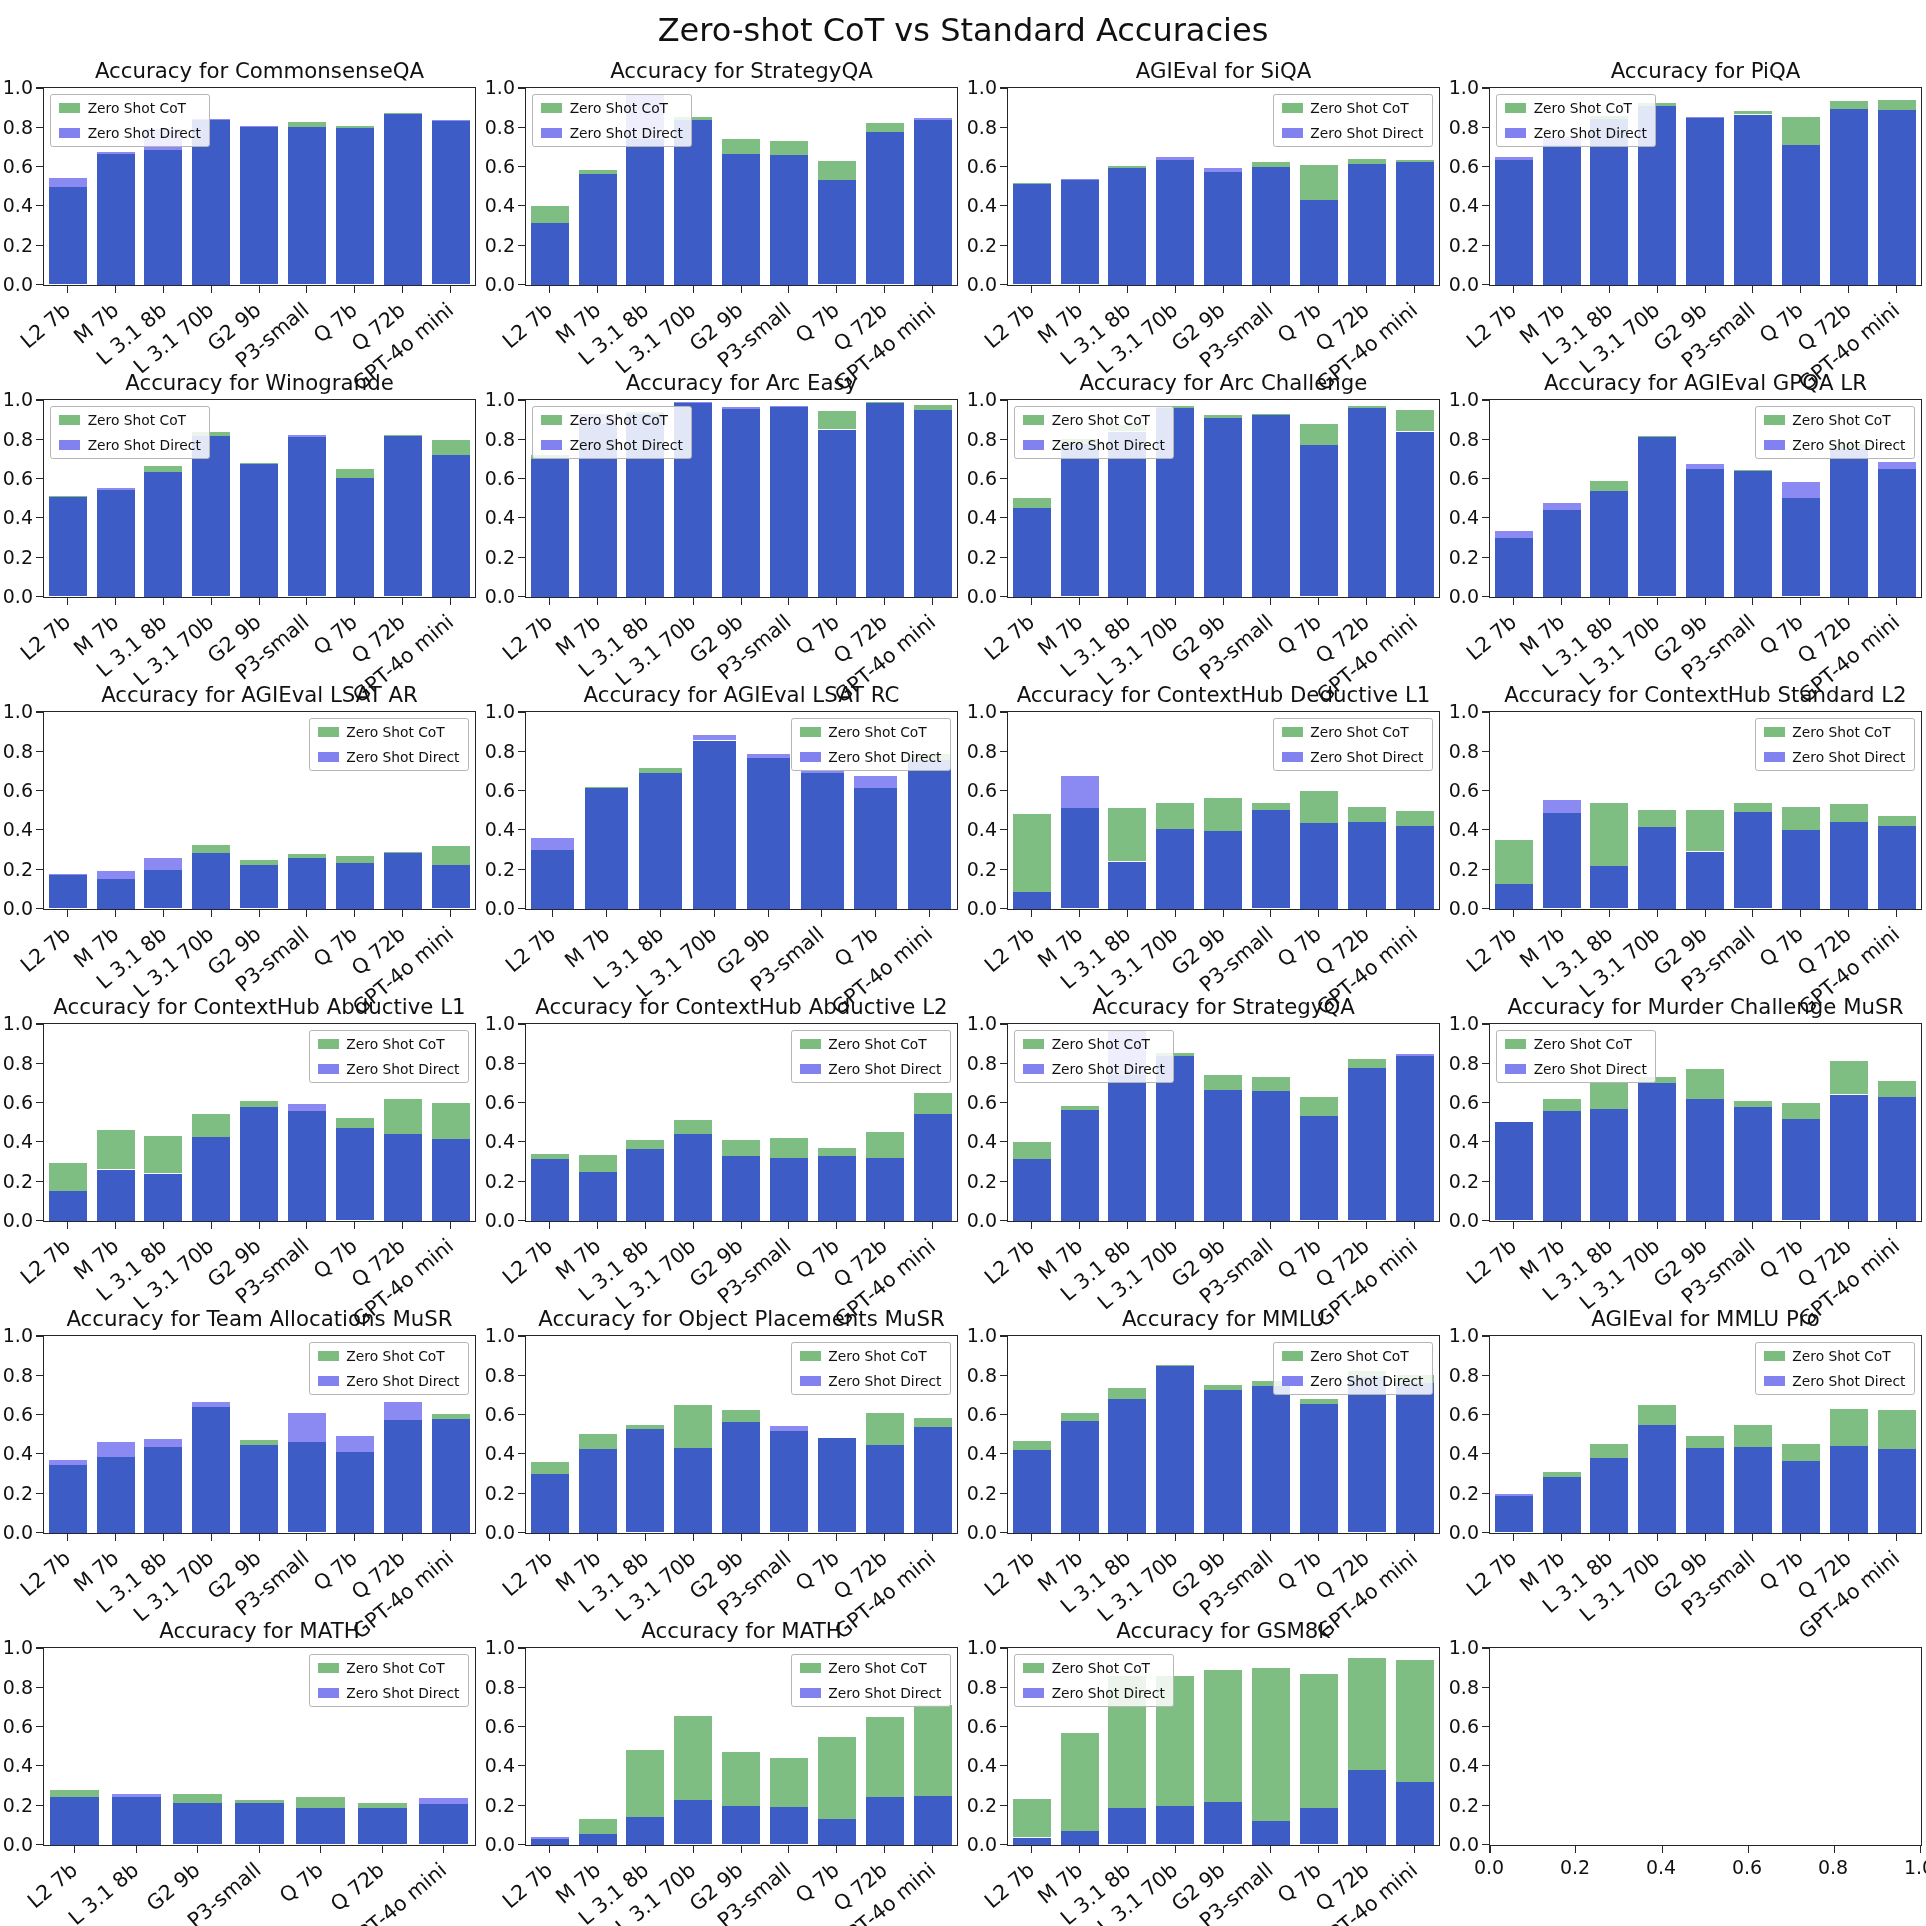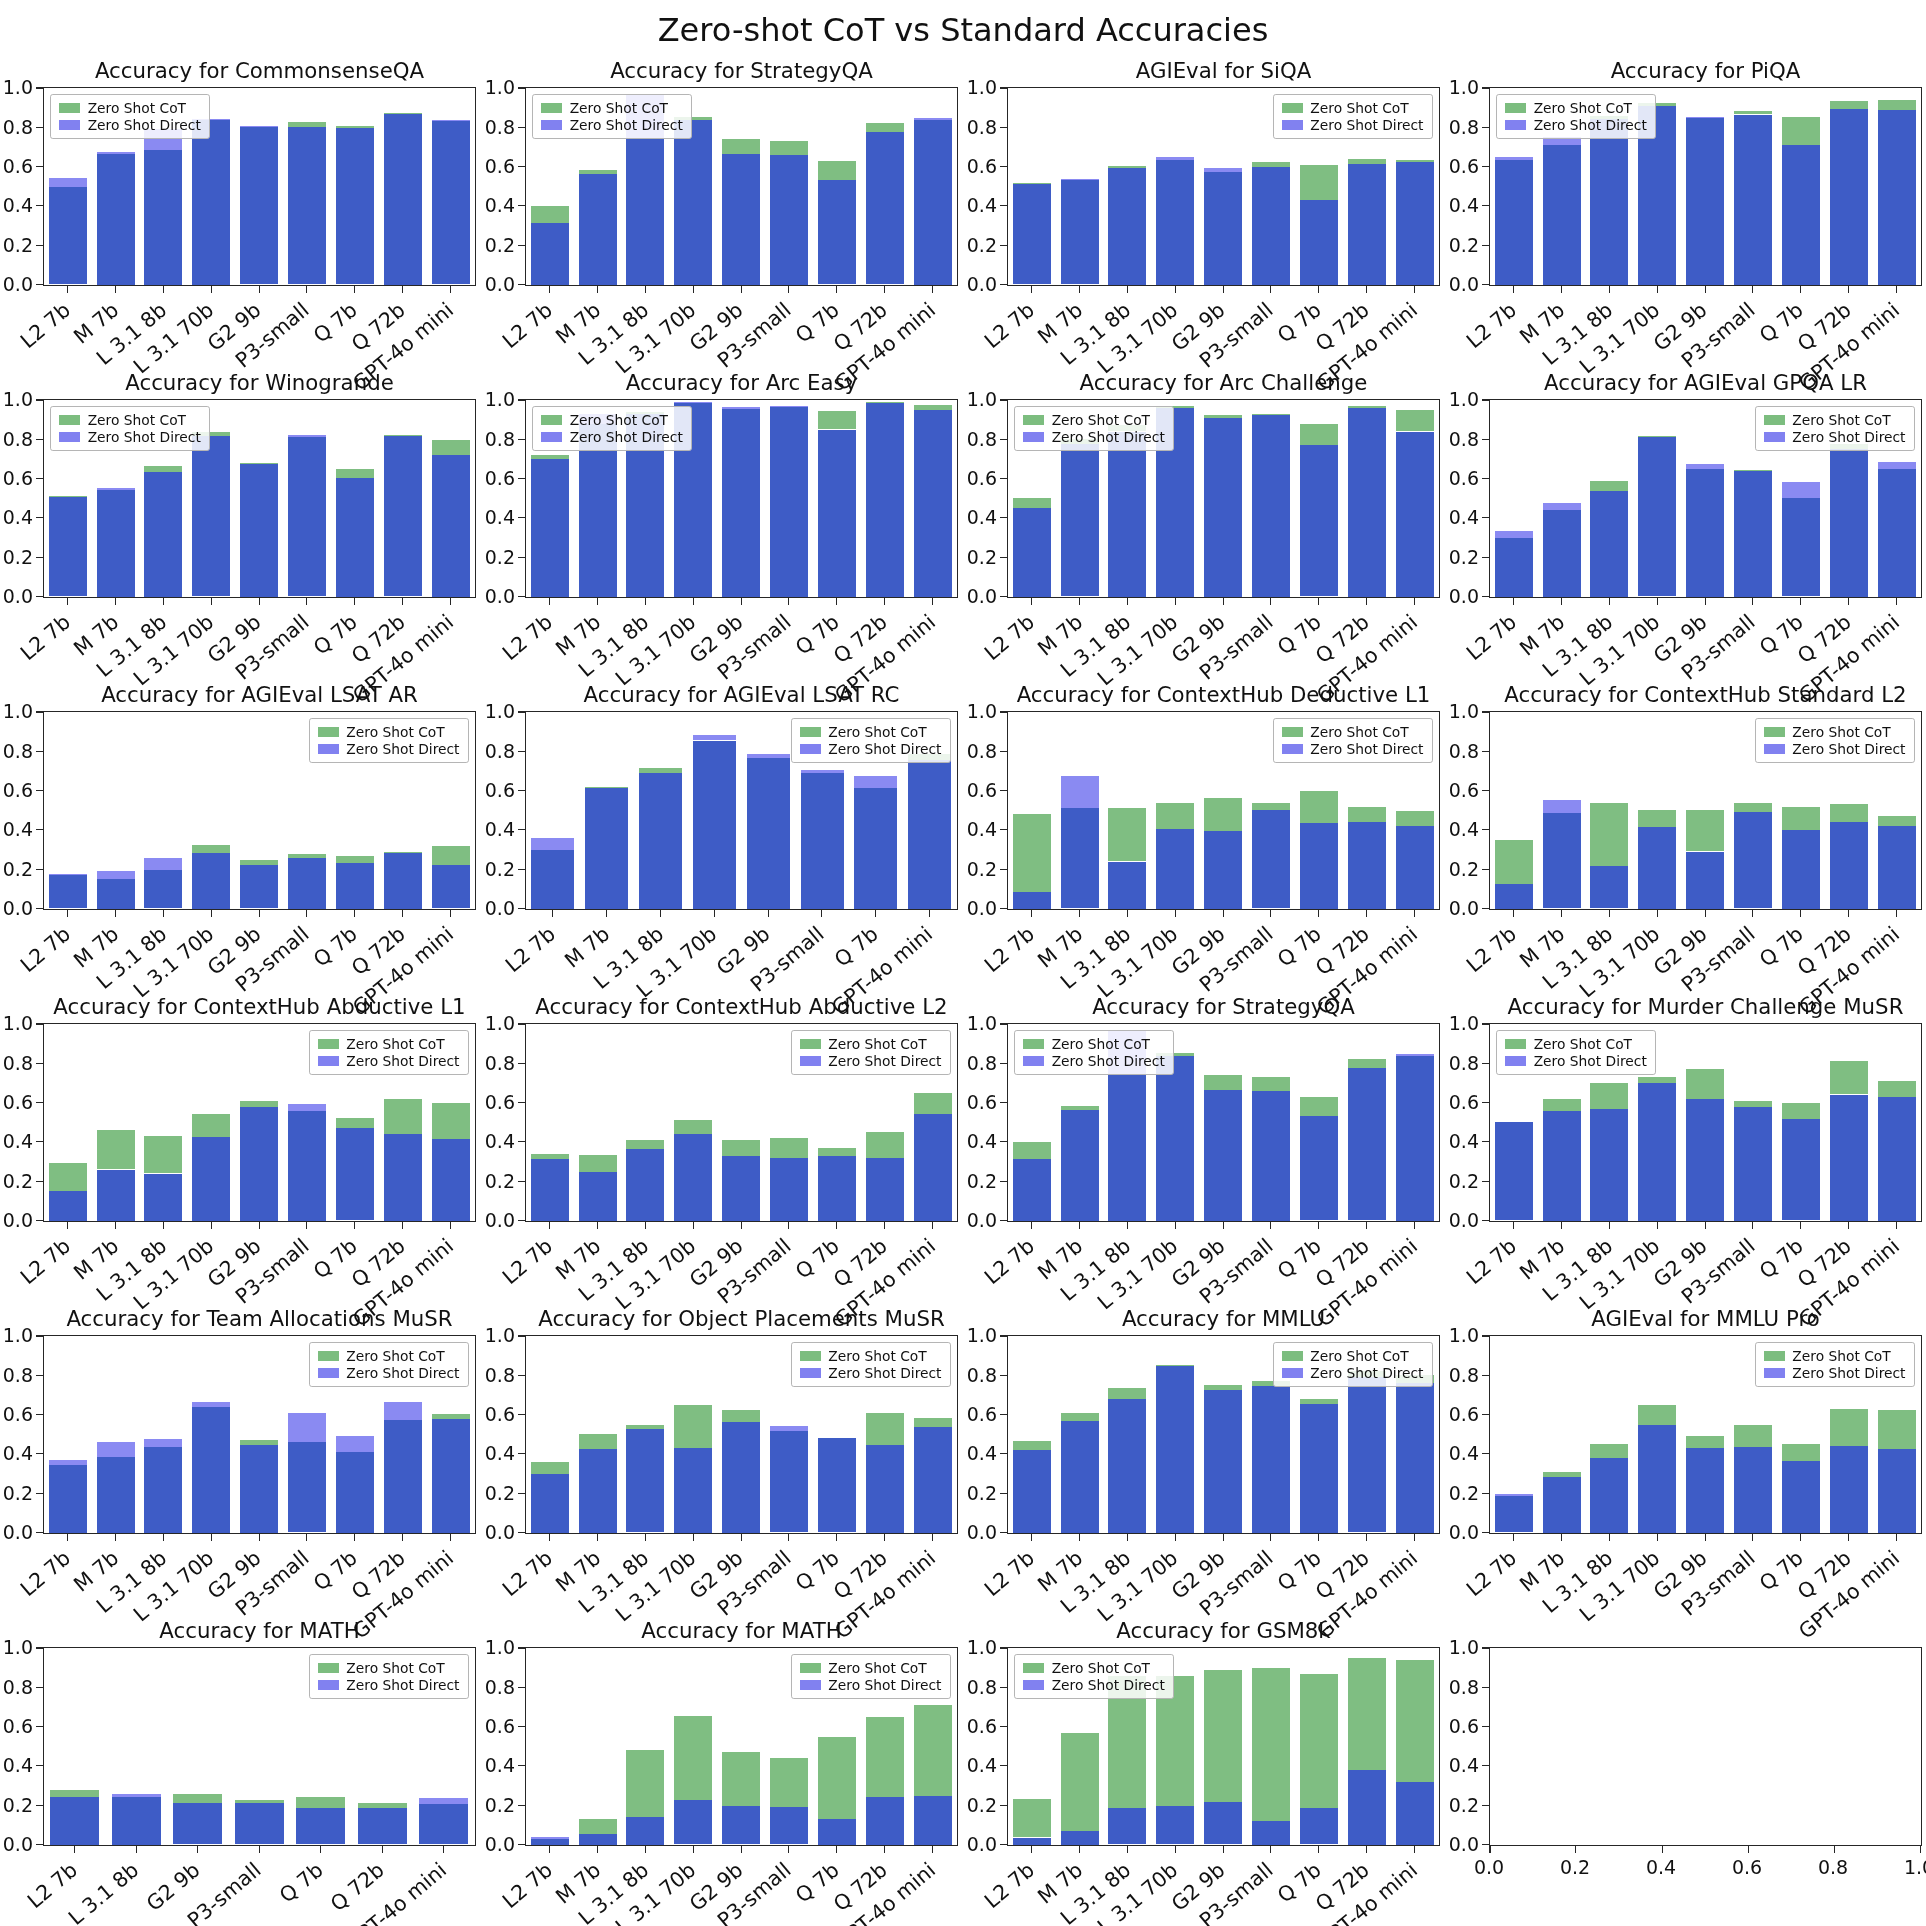--- a/index.html
+++ b/index.html
@@ -6,21 +6,21 @@
   body{width:1926px;height:1926px;position:relative;font-family:"DejaVu Sans",sans-serif;color:#111;overflow:hidden;}
   .suptitle{position:absolute;top:11px;left:0;width:1926px;text-align:center;font-size:32px;color:#111;}
   #grid{position:absolute;top:54px;left:0;display:grid;grid-template-columns:repeat(4,482px);grid-auto-rows:312px;}
   .cell{position:relative;}
   .sp-title{position:absolute;top:4.1px;left:43px;width:433px;text-align:center;font-size:21.3px;color:#111;white-space:nowrap;}
   .plot{position:absolute;left:43px;top:33px;width:431px;height:197px;border:1.4px solid #262626;background:#fff;}
   .seg{position:absolute;}
   .ytick{position:absolute;right:100%;width:7.6px;height:1.4px;background:#262626;}
   .xtick{position:absolute;top:100%;width:1.4px;height:7.6px;background:#262626;}
   .ylab{position:absolute;right:calc(100% + 11px);width:44px;text-align:right;font-size:19px;color:#111;line-height:23.4px;}
-  .legend{position:absolute;background:rgba(255,255,255,0.85);border:1px solid #b5b5b5;border-radius:2.8px;padding:4.8px 8.3px;display:flex;flex-direction:column;gap:1px;z-index:6;}
+  .legend{position:absolute;background:rgba(255,255,255,0.85);border:1px solid #b5b5b5;border-radius:2.8px;padding:4.8px 8.3px;display:flex;flex-direction:column;gap:9px;z-index:6;}
   .legend.tl{left:6.2px;top:6.2px;}
   .legend.tr{right:6.2px;top:6.2px;}
   .lrow{display:flex;align-items:center;gap:7.6px;font-size:13.8px;color:#111;white-space:nowrap;}
   .lsw{width:20.6px;height:9.6px;display:inline-block;}
   .xlab{position:absolute;font-size:20.6px;color:#111;white-space:nowrap;transform-origin:100% 50%;transform:rotate(-40deg);}
   .hxlab{position:absolute;font-size:19px;color:#111;transform:translateX(-50%);}
 </style>
 </head>
 <body>
 

